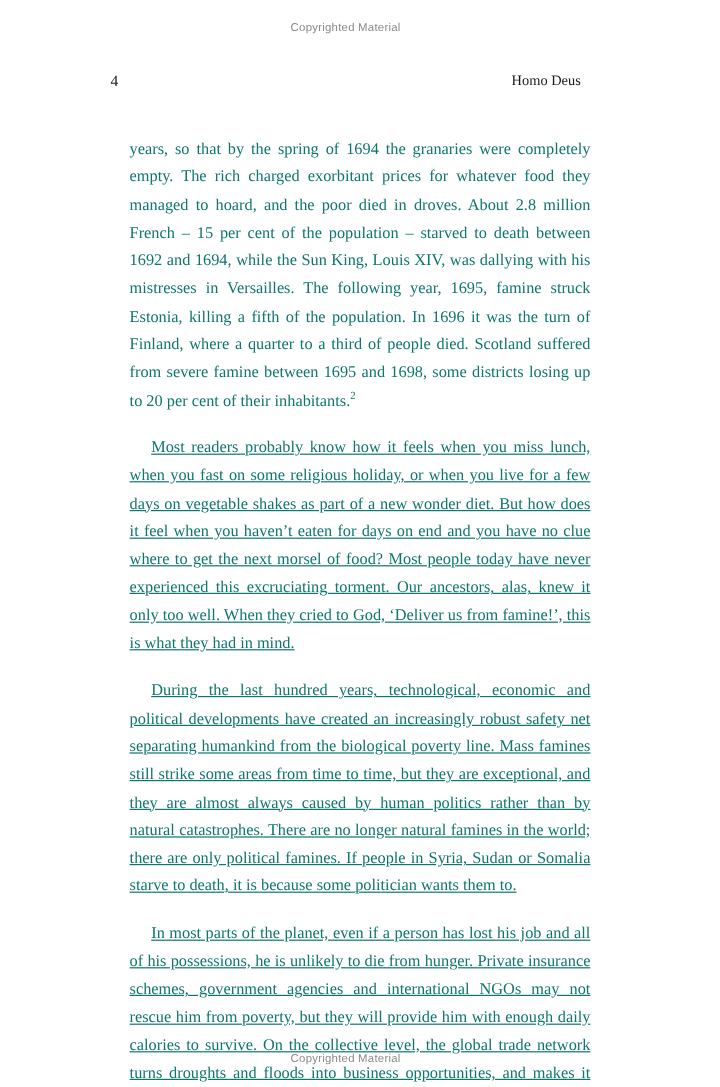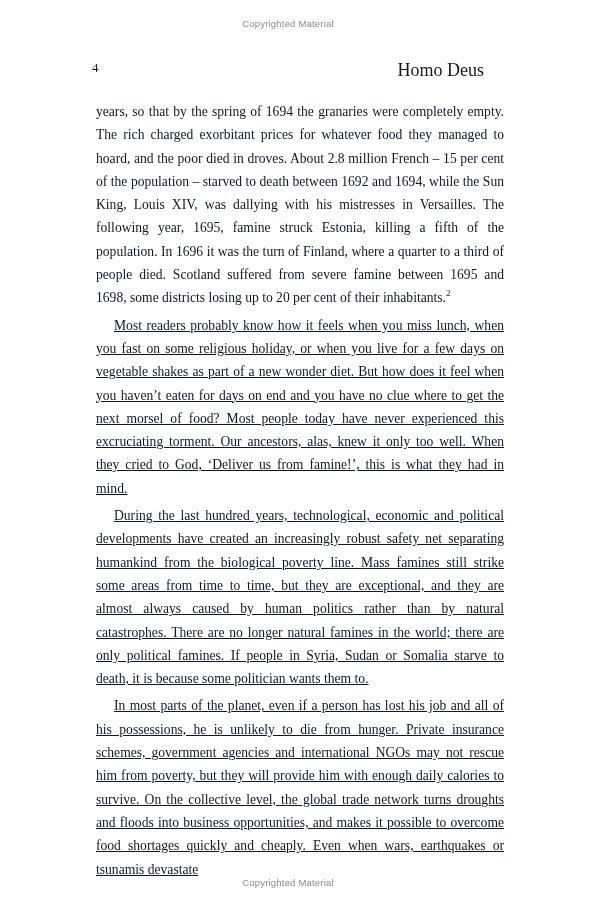--- a/index.html
+++ b/index.html
@@ -46,37 +46,37 @@
   .folio {
     position: absolute;
     left: 0;
     top: 0;
     font-size: 13px;
   }
   .book-title {
     position: absolute;
     right: 0;
     top: 0;
-    font-size: 18px;
+    font-size: 12px;
   }
 
   .text-block {
     position: absolute;
     top: 96px;
     left: 92px;
     width: 416px;
   }
   p.body-para {
-    margin: 4px;
+    margin: 16px;
     font-size: 13.6px;
     line-height: 23.3px;
     text-align: justify;
     text-justify: inter-word;
     hyphens: none;
-    color: #0f172a;
+    color: #0f766e;
   }
   p.body-para.indent {
     text-indent: 18px;
     text-decoration: underline;
   }
   sup {
     font-size: 9px;
     vertical-align: super;
     line-height: 0;
   }

